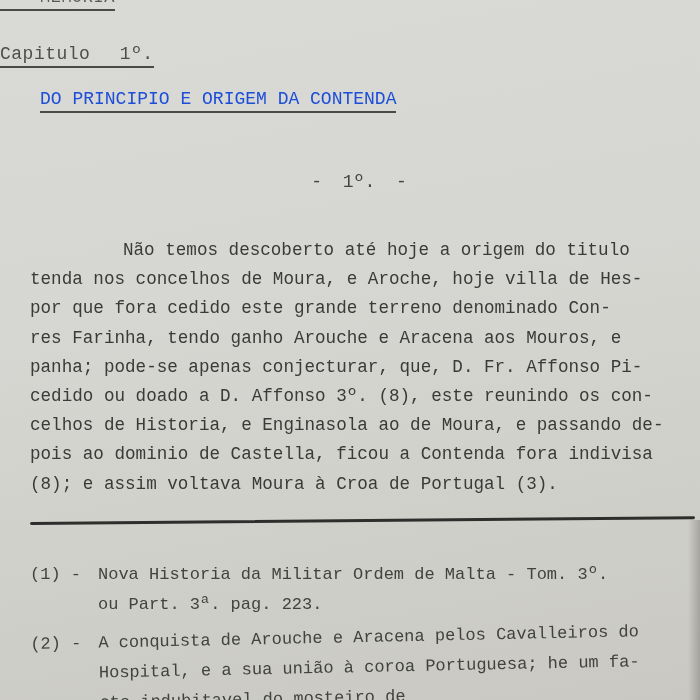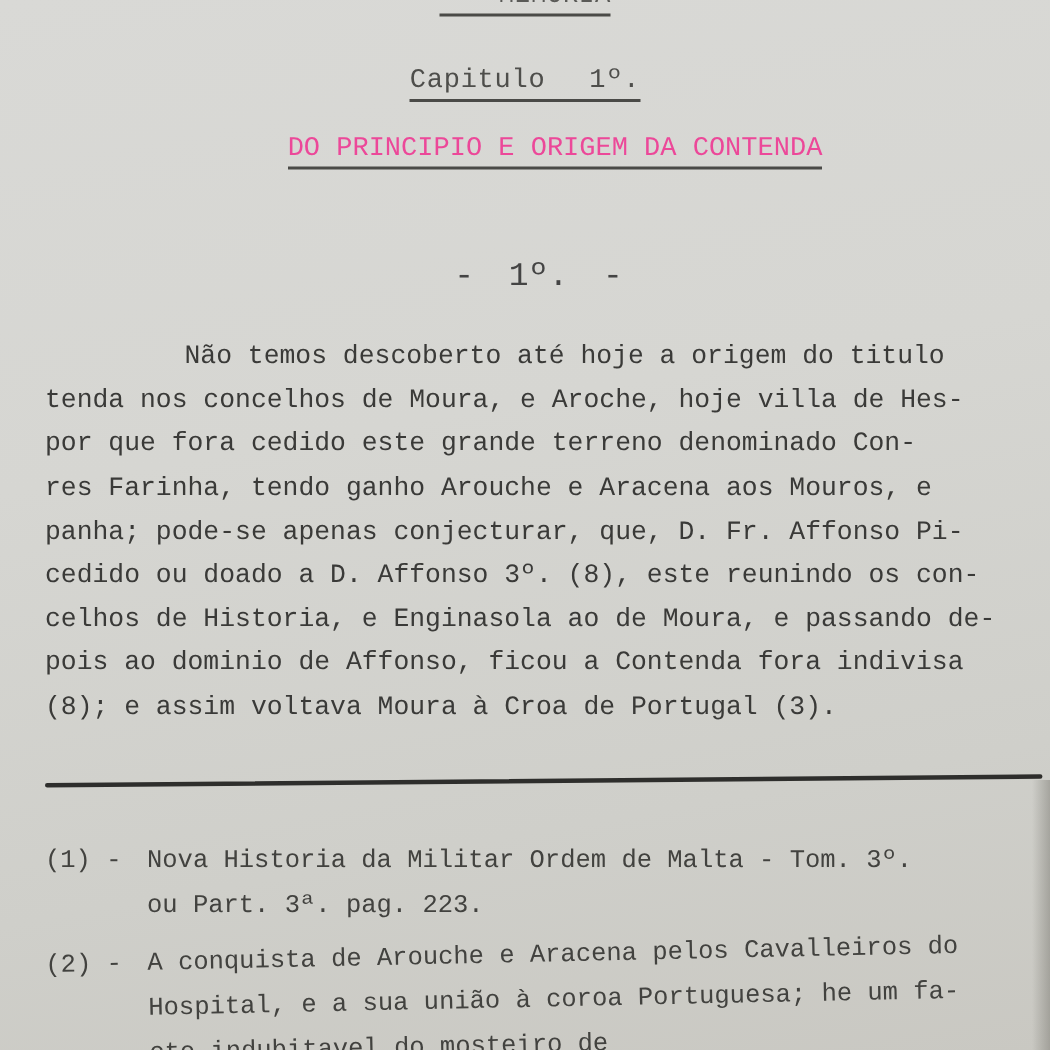--- a/index.html
+++ b/index.html
@@ -24,21 +24,21 @@
       right: 0;
       top: 520px;
       width: 12px;
       height: 180px;
       background: linear-gradient(90deg, rgba(0,0,0,0) 0%, rgba(90,88,80,0.35) 100%);
     }
     .heading {
       position: absolute;
       left: 0;
       width: 700px;
-      text-align: center;
+      text-align: left;
       letter-spacing: 0.5px;
     }
     .heading span {
       display: inline-block;
       border-bottom: 2px solid #4a4a47;
       padding-bottom: 2px;
     }
     .memoria {
       top: -12px;
       font-size: 17px;
@@ -47,41 +47,41 @@
     .memoria span { padding-left: 40px; }
     .capitulo {
       top: 44px;
       font-size: 18px;
       color: #4e4e4b;
     }
     .capitulo span { word-spacing: 18px; }
     .chapter-title {
       top: 89px;
       font-size: 18px;
-      color: #ec4899;
+      color: #1d4ed8;
       letter-spacing: 0px;
       padding-left: 40px;
       box-sizing: border-box;
     }
     .section-number {
       position: absolute;
       top: 172px;
       left: 0;
       width: 700px;
       text-align: center;
-      font-size: 22px;
+      font-size: 18px;
       color: #444;
       word-spacing: 10px;
       padding-left: 18px;
       box-sizing: border-box;
     }
     .body-text {
       position: absolute;
       left: 30px;
-      top: 224px;
+      top: 236px;
       width: 650px;
       font-size: 17.6px;
       line-height: 29.2px;
       color: #3a3a38;
     }
     .body-text .line {
       display: block;
       white-space: nowrap;
     }
     .body-text .indent { padding-left: 93px; }
@@ -145,21 +145,21 @@
   <div class="section-number">- 1º. -</div>
 
   <div class="body-text">
     <span class="line indent">Não temos descoberto até hoje a origem do titulo</span>
     <span class="line">tenda nos concelhos de Moura, e Aroche, hoje villa de Hes-</span>
     <span class="line">por que fora cedido este grande terreno denominado Con-</span>
     <span class="line">res Farinha, tendo ganho Arouche e Aracena aos Mouros, e</span>
     <span class="line">panha; pode-se apenas conjecturar, que, D. Fr. Affonso Pi-</span>
     <span class="line">cedido ou doado a D. Affonso 3º. (8), este reunindo os con-</span>
     <span class="line">celhos de Historia, e Enginasola ao de Moura, e passando de-</span>
-    <span class="line">pois ao dominio de Affonso, ficou a Contenda fora indivisa</span>
+    <span class="line">pois ao dominio de Castella, ficou a Contenda fora indivisa</span>
     <span class="line">(8); e assim voltava Moura à Croa de Portugal (3).</span>
   </div>
 
   <div class="rule"></div>
 
   <div class="footnotes">
     <div class="fn">
       <span class="marker">(1) -</span>
       <span class="fn-text">
         <span class="line">Nova  Historia da Militar Ordem de Malta - Tom. 3º.</span>

